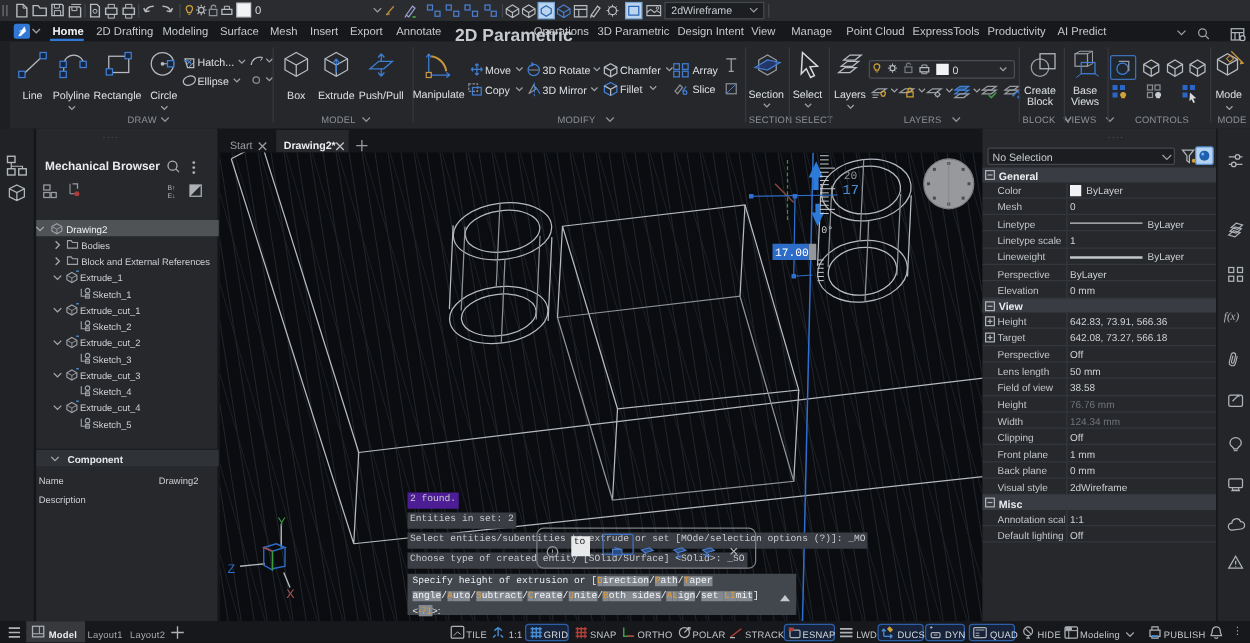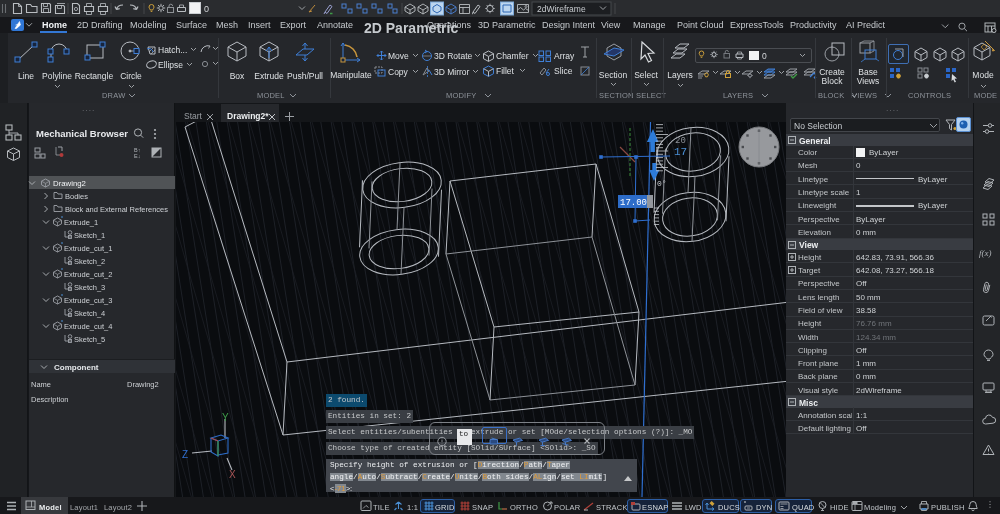--- a/index.html
+++ b/index.html
@@ -747,21 +747,21 @@
         <rect x="593.3" y="35.3" width="2.4" height="2.4" fill="#4a4c50"></rect>
         <rect x="581.8" y="40.0" width="2.4" height="2.4" fill="#4a4c50"></rect>
         <rect x="570.3" y="35.3" width="2.4" height="2.4" fill="#4a4c50"></rect>
         <rect x="565.6" y="23.8" width="2.4" height="2.4" fill="#4a4c50"></rect>
         <rect x="570.3" y="12.3" width="2.4" height="2.4" fill="#4a4c50"></rect>
         <rect x="581.8" y="7.6" width="2.4" height="2.4" fill="#4a4c50"></rect>
         <rect x="593.3" y="12.3" width="2.4" height="2.4" fill="#4a4c50"></rect>
         <path d="M583.0 8.0L583.0 42.0" stroke="#87898d" stroke-width=".8"></path>
       </svg>
  <div id="cmdline">
-        <div class="abs" style="left:150px;top:272px;height:13px;background:#0c4a6e;color:#c6c8ca;font-family:'Liberation Mono',monospace;font-size:7.7px;white-space:pre;padding:2px 2px 0 2px">2 found.</div>
+        <div class="abs" style="left:150px;top:272px;height:13px;background:#4c1d95;color:#c6c8ca;font-family:'Liberation Mono',monospace;font-size:7.7px;white-space:pre;padding:2px 2px 0 2px">2 found.</div>
         <div class="abs" style="left:150px;top:288px;height:13px;background:#3a3e44;color:#c6c8ca;font-family:'Liberation Mono',monospace;font-size:7.7px;white-space:pre;padding:2px 2px 0 2px">Entities in set: 2</div>
         <div class="abs" style="left:150px;top:304px;height:13px;background:#3a3e44;color:#c6c8ca;font-family:'Liberation Mono',monospace;font-size:7.7px;white-space:pre;padding:2px 2px 0 2px">Select entities/subentities to extrude or set [MOde/selection options (?)]: _MO</div>
         <div class="abs" style="left:150px;top:320px;height:13px;background:#3a3e44;color:#c6c8ca;font-family:'Liberation Mono',monospace;font-size:7.7px;white-space:pre;padding:2px 2px 0 2px">Choose type of created entity [SOlid/SUrface] &lt;SOlid&gt;: _SO</div>
         <div class="abs" style="left:281px;top:307px;width:15px;height:16px;background:#e8e9eb"></div>
         <div class="abs" style="left:283px;top:308px;color:#222;font-family:'Liberation Mono',monospace;font-size:7.7px;white-space:pre">to</div>
         <div class="abs" style="left:306px;top:305px;width:25px;height:17px;border:1px solid #3a70c8;border-radius:2px"></div>
         <div class="abs" style="left:253px;top:300px;width:176px;height:33px;border:1px solid #7d8187;border-radius:6px"></div>
         <svg class="abs" style="left:258px;top:312px" width="162" height="16" fill="none" stroke="#9a9ea4">
 <circle cx="8" cy="7.5" r="4.2"></circle>
           <path d="M8 5.5v2.6M8 9.6v.6" stroke-width=".9"></path>

